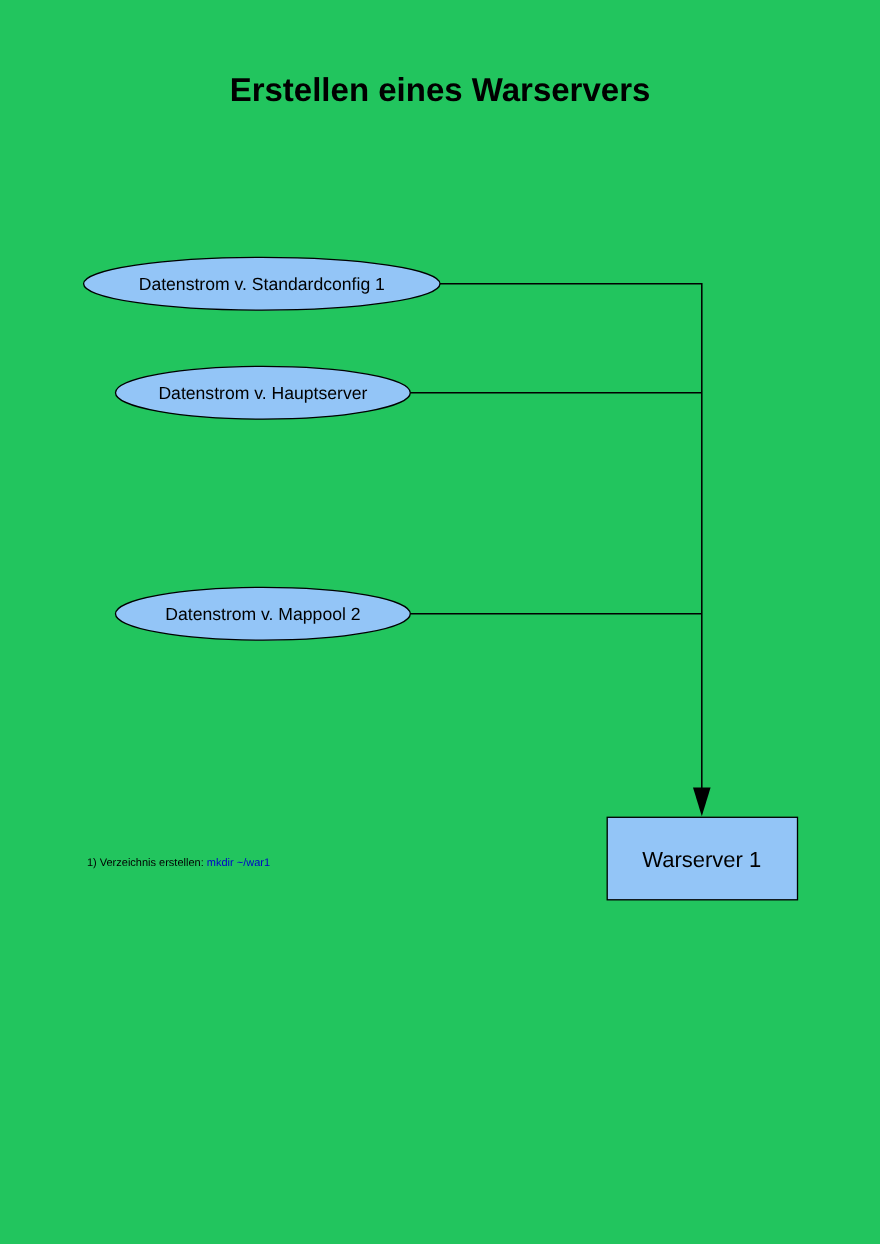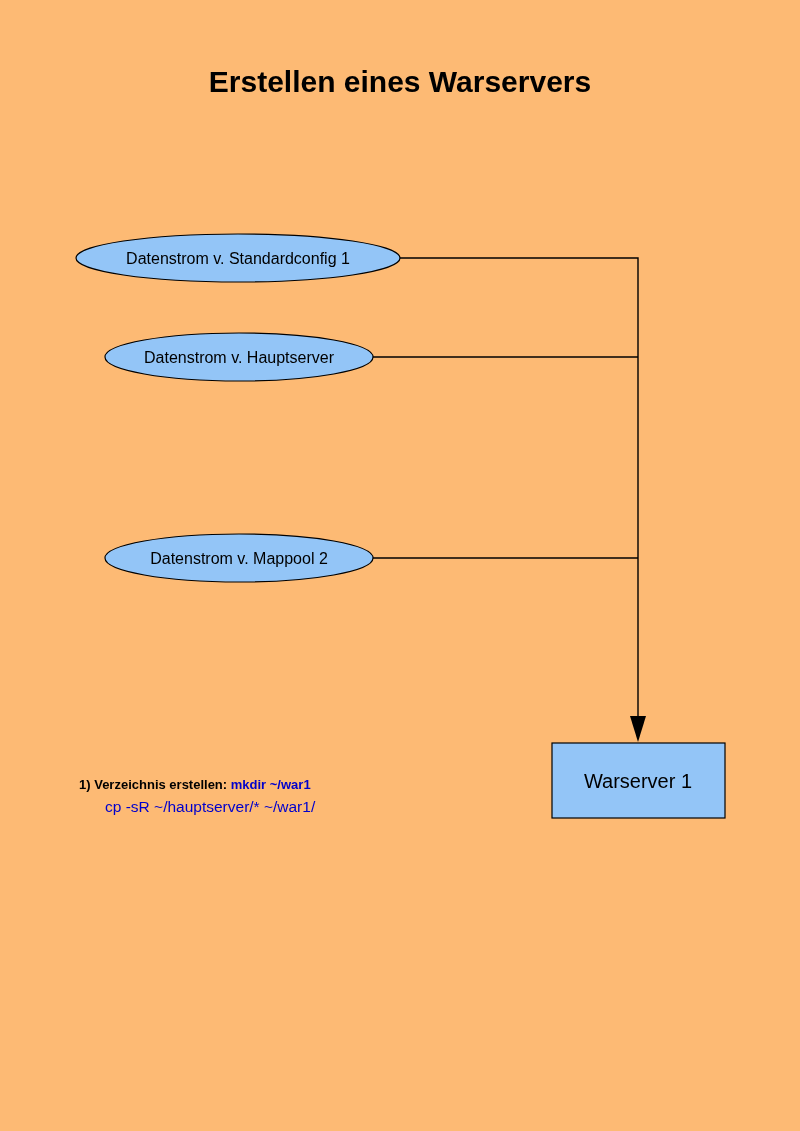--- a/index.html
+++ b/index.html
@@ -7,21 +7,21 @@
     padding: 0;
     background: #ffffff;
   }
   body {
     font-family: "Liberation Sans", sans-serif;
   }
   #page {
     position: relative;
     width: 800px;
     height: 1131px;
-    background: #fdba74;
+    background: #22c55e;
     overflow: hidden;
   }
   #diagram-svg {
     position: absolute;
     left: 0;
     top: 0;
     width: 800px;
     height: 1131px;
   }
   .title-text {
@@ -54,25 +54,24 @@
     fill: #000000;
     stroke: none;
   }
   #steps {
     position: absolute;
     left: 79px;
     top: 774px;
     width: 470px;
   }
   .step-row {
-    font-size: 13px;
+    font-size: 10px;
     color: #000000;
     line-height: 21.5px;
     white-space: pre;
-    font-weight: bold;
   }
   .step-cmd {
     font-size: 15.5px;
     color: #0000cc;
     line-height: 21.5px;
     margin-left: 26px;
     white-space: pre;
   }
   .inline-cmd {
     color: #0000cc;
@@ -115,18 +114,17 @@
       <text class="box-label" x="638" y="788" text-anchor="middle">Warserver 1</text>
     </g>
 
   </svg>
 
   <div id="steps">
 
     <div class="step-row"><span>1)</span> <span>Verzeichnis erstellen: </span><span class="inline-cmd">mkdir ~/war1</span></div>
 
 
-    <div class="step-cmd">cp -sR ~/hauptserver/* ~/war1/</div>
 
 
   </div>
 
 </div>
 
 </body></html>

